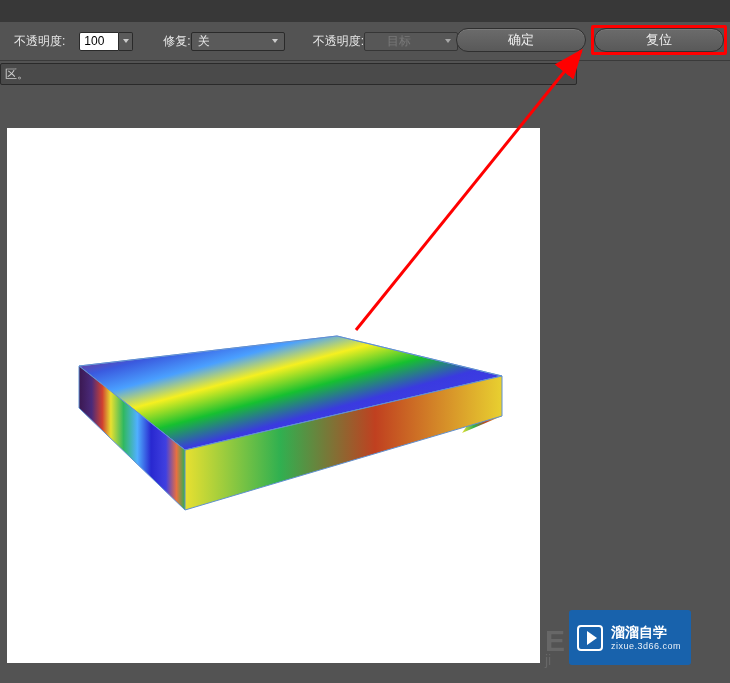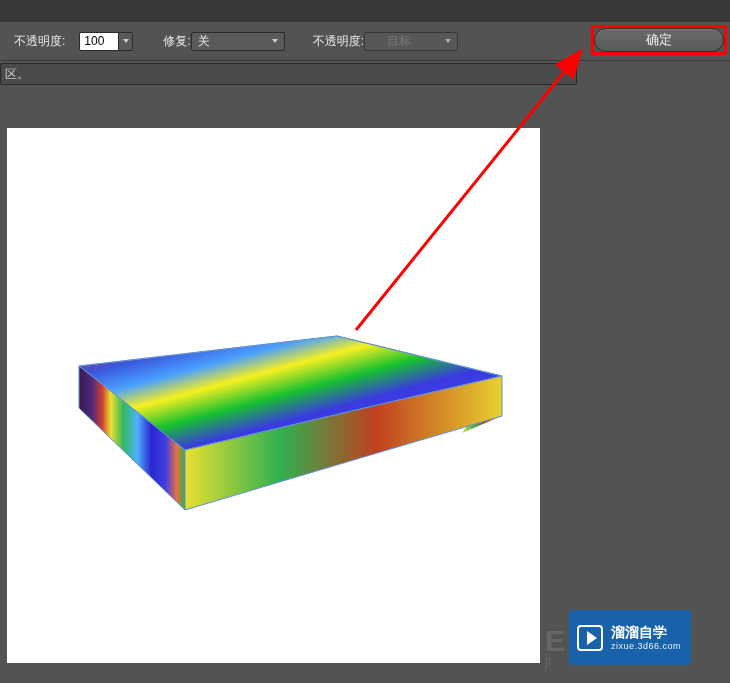--- a/index.html
+++ b/index.html
@@ -246,20 +246,21 @@
     <span class="dropdown-arrow"></span>
   </div>
 </div>
 
 <div class="second-row">
   <div class="desc-box">区。</div>
 </div>
 
 <div class="buttons-col">
   <div class="pill-btn">确定</div>
+  <div class="pill-btn">复位</div>
 </div>
 
 <div class="confirm-highlight"></div>
 
 <svg class="arrow-line">
   <defs>
     <marker id="arrowhead" markerWidth="10" markerHeight="8" refX="9" refY="4" orient="auto">
       <polygon points="0 0, 10 4, 0 8" fill="#ff0000"></polygon>
     </marker>
   </defs>

